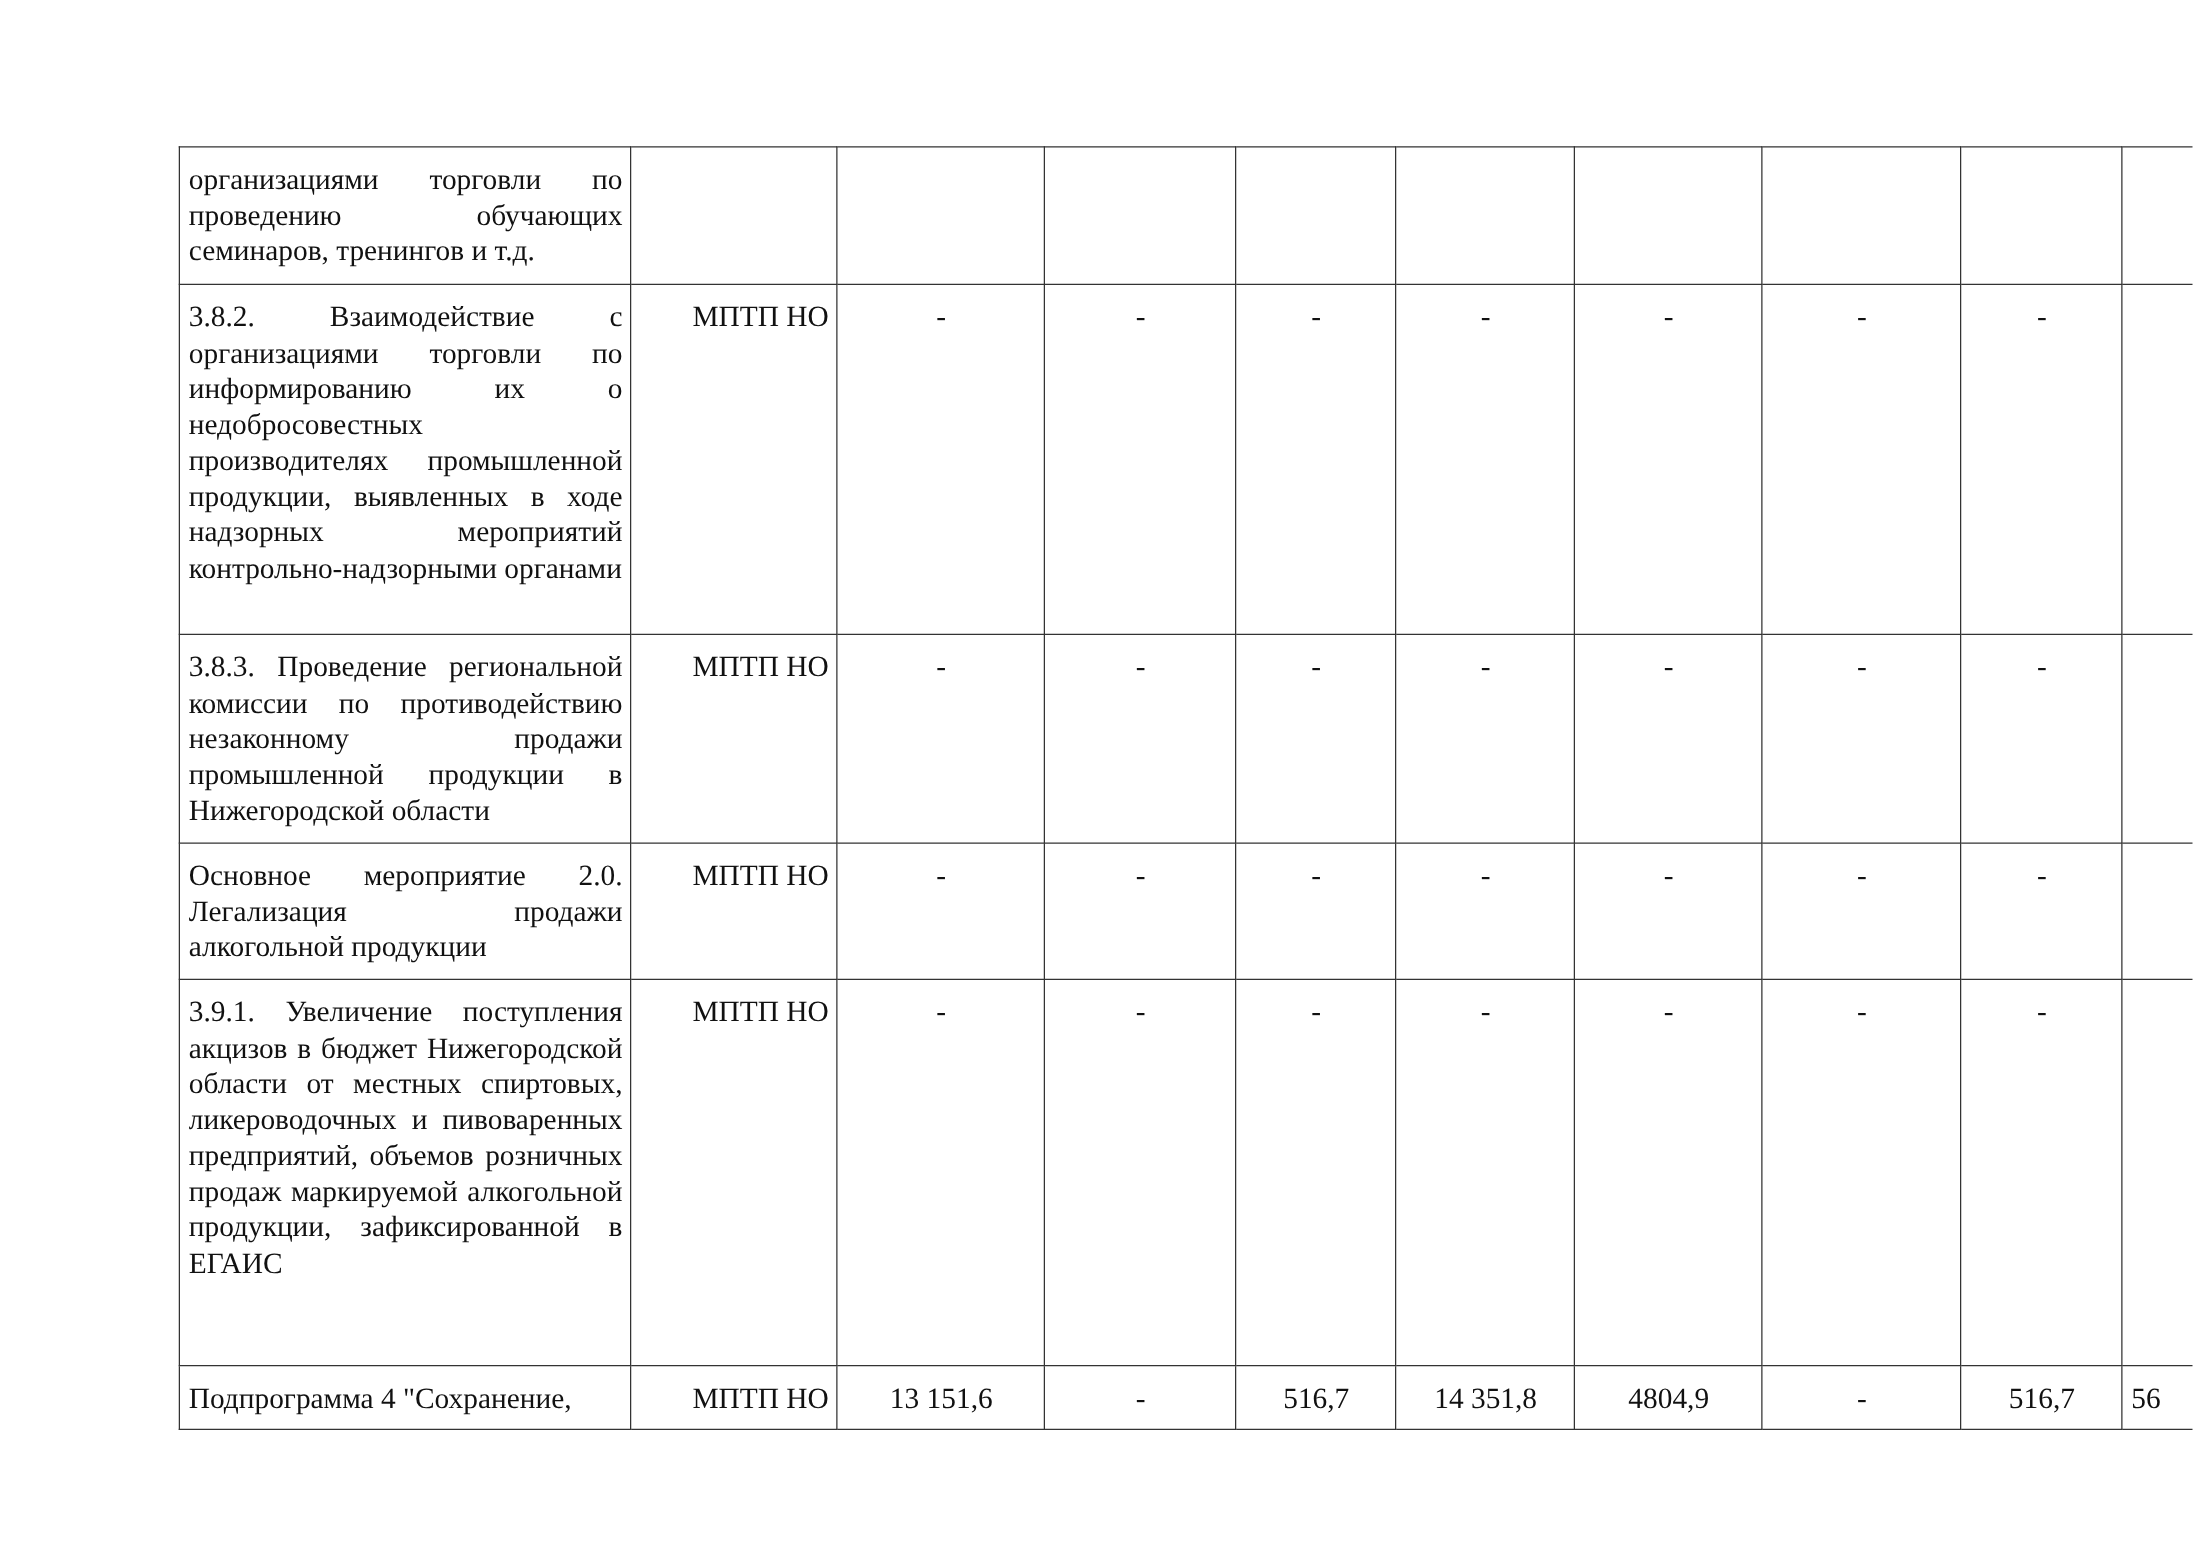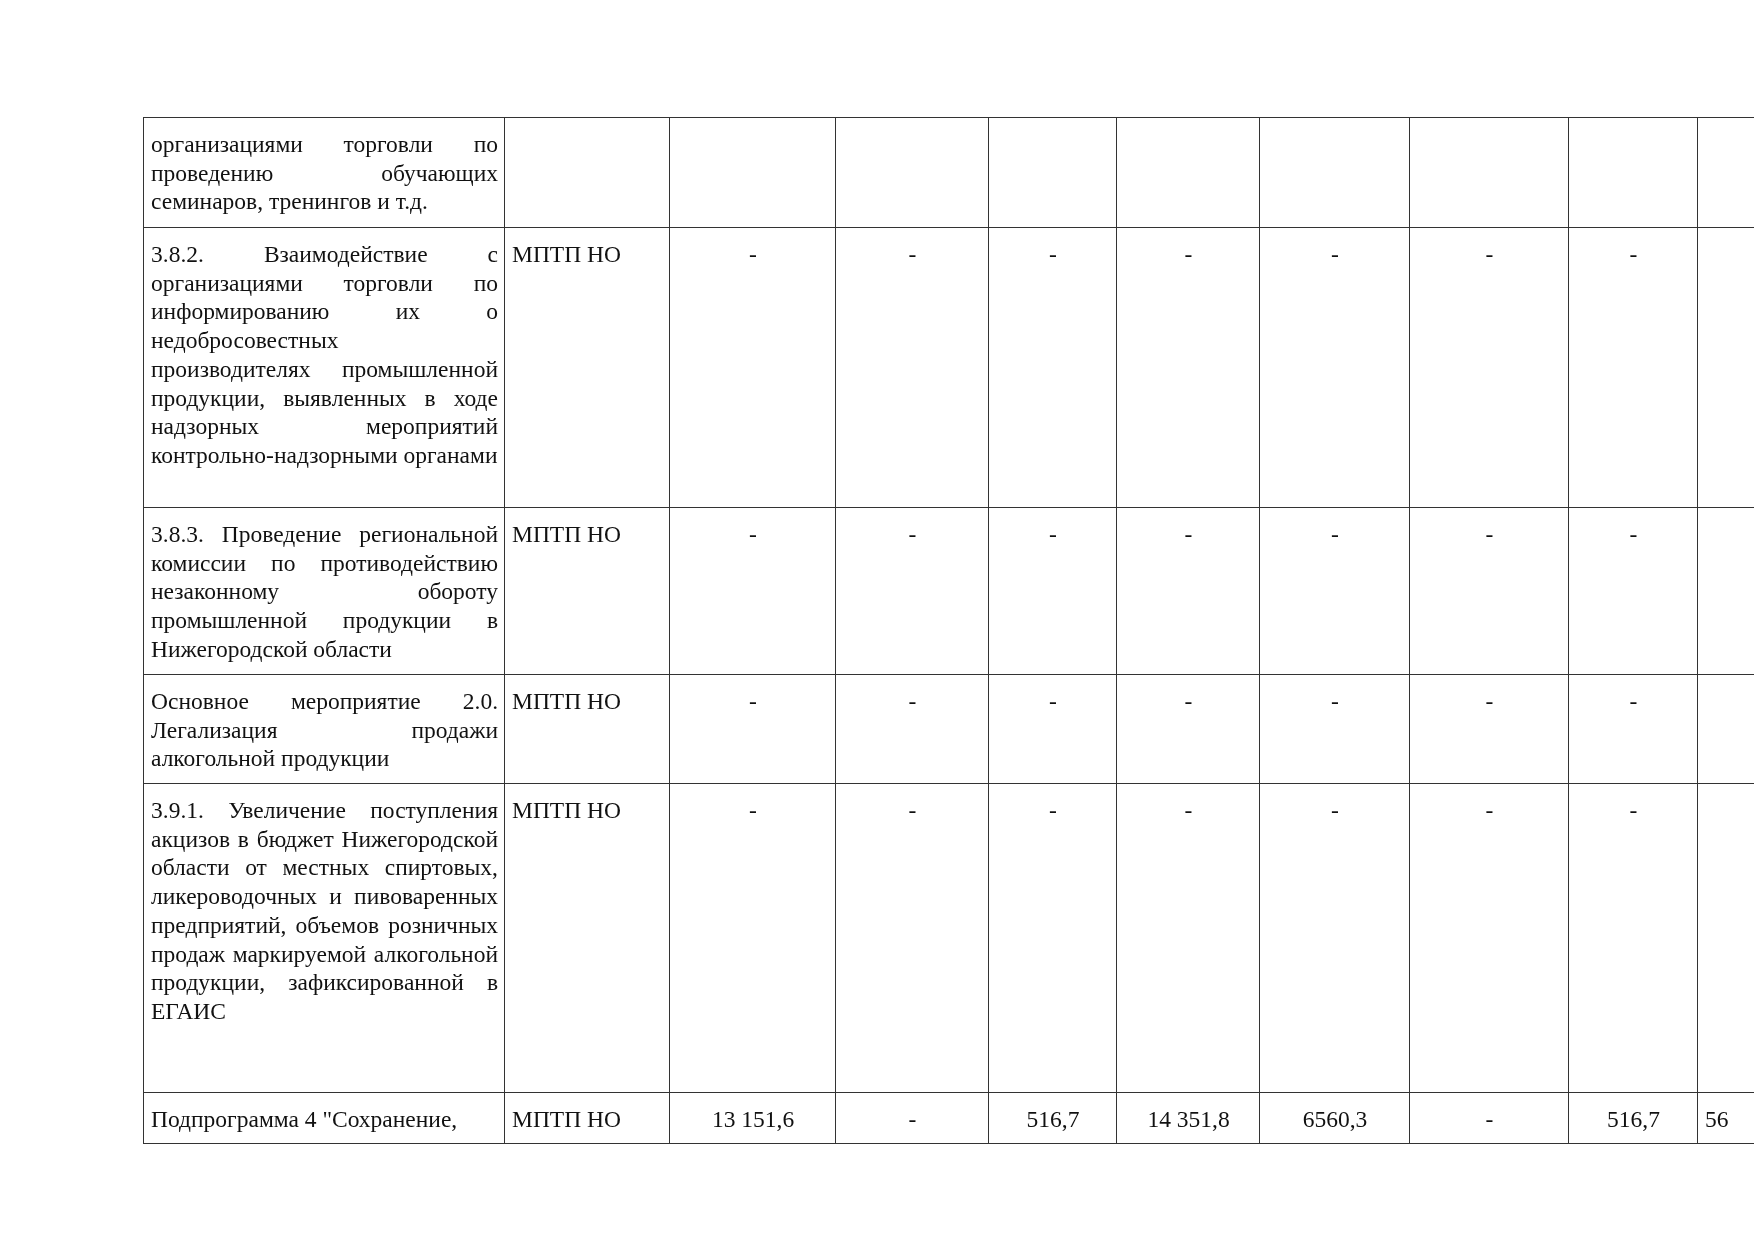--- a/index.html
+++ b/index.html
@@ -20,21 +20,21 @@
     vertical-align: top;
     font-size: 23.5px;
     line-height: 28.7px;
     padding: 12px 6px 6px 7px;
     overflow: hidden;
     white-space: normal;
   }
   td.desc { text-align: justify; text-align-last: left; }
   td.desc.tail { text-align: justify; }
   td.num { text-align: center; white-space: nowrap; }
-  td.exec { text-align: left; white-space: nowrap; }
+  td.exec { text-align: right; white-space: nowrap; }
   td.clip { text-align: left; padding-left: 12px; white-space: nowrap; }
 </style>
 </head>
 <body>
 
 <div class="page">
   <table class="budget">
     <colgroup>
       <col style="width:361px">
         <col style="width:165px">
@@ -66,21 +66,21 @@
         <td class="num">-</td>
         <td class="num">-</td>
         <td class="num">-</td>
         <td class="num">-</td>
         <td class="num">-</td>
         <td class="num">-</td>
         <td class="num">-</td>
         <td class="clip"></td>
       </tr>
       <tr style="height:167px">
-        <td class="desc">3.8.3. Проведение региональной комиссии по противодействию незаконному обороту промышленной продукции в Нижегородской области</td>
+        <td class="desc">3.8.3. Проведение региональной комиссии по противодействию незаконному продажи промышленной продукции в Нижегородской области</td>
         <td class="exec">МПТП НО</td>
         <td class="num">-</td>
         <td class="num">-</td>
         <td class="num">-</td>
         <td class="num">-</td>
         <td class="num">-</td>
         <td class="num">-</td>
         <td class="num">-</td>
         <td class="clip"></td>
       </tr>
@@ -108,20 +108,20 @@
         <td class="num">-</td>
         <td class="clip"></td>
       </tr>
       <tr style="height:51px">
         <td class="desc tail">Подпрограмма 4 "Сохранение,</td>
         <td class="exec">МПТП НО</td>
         <td class="num">13 151,6</td>
         <td class="num">-</td>
         <td class="num">516,7</td>
         <td class="num">14 351,8</td>
-        <td class="num">6560,3</td>
+        <td class="num">4804,9</td>
         <td class="num">-</td>
         <td class="num">516,7</td>
         <td class="clip">56</td>
       </tr>
     </tbody>
   </table>
 </div>
 
 </body></html>

